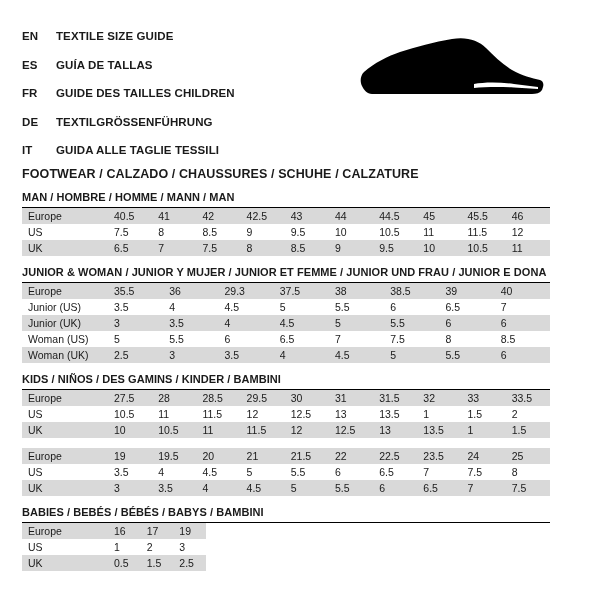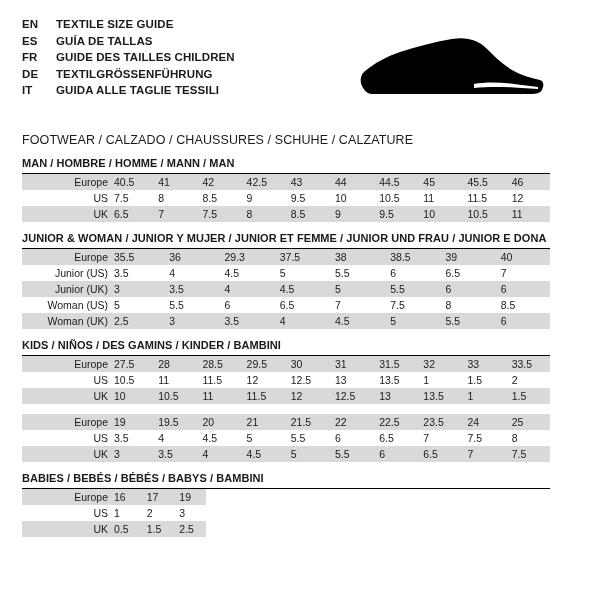--- a/index.html
+++ b/index.html
@@ -38,31 +38,32 @@
     font-size: 11.5px;
     font-weight: bold;
     letter-spacing: 0.1px;
   }
   .lang-code {
     width: 34px;
     flex: 0 0 34px;
   }
   .lang-text {
     white-space: nowrap;
+    margin-top: 12px;
   }
 
   .shoe-art {
     margin-right: 6px;
     margin-top: 14px;
   }
 
   .footwear-title {
-    margin-top: 29px;
+    margin-top: 8px;
     font-size: 12.5px;
-    font-weight: normal;
+    font-weight: bold;
     letter-spacing: 0.1px;
   }
 
   
   .section {
     margin-top: 10px;
   }
   .section-title {
     font-size: 11px;
     font-weight: bold;
@@ -80,21 +81,21 @@
     height: 16px;
     padding: 0 0 0 6px;
     vertical-align: middle;
     white-space: nowrap;
     color: #1a1a1a;
   }
   table.size tr.shaded td {
     background: #d9d9d9;
   }
   table.size td.label {
-    text-align: right;
+    text-align: left;
   }
   table.size td.val {
     text-align: left;
   }
 
   
   col.c0 { width: 86px; }
   col.cN { width: auto; }
 </style>
 </head>

